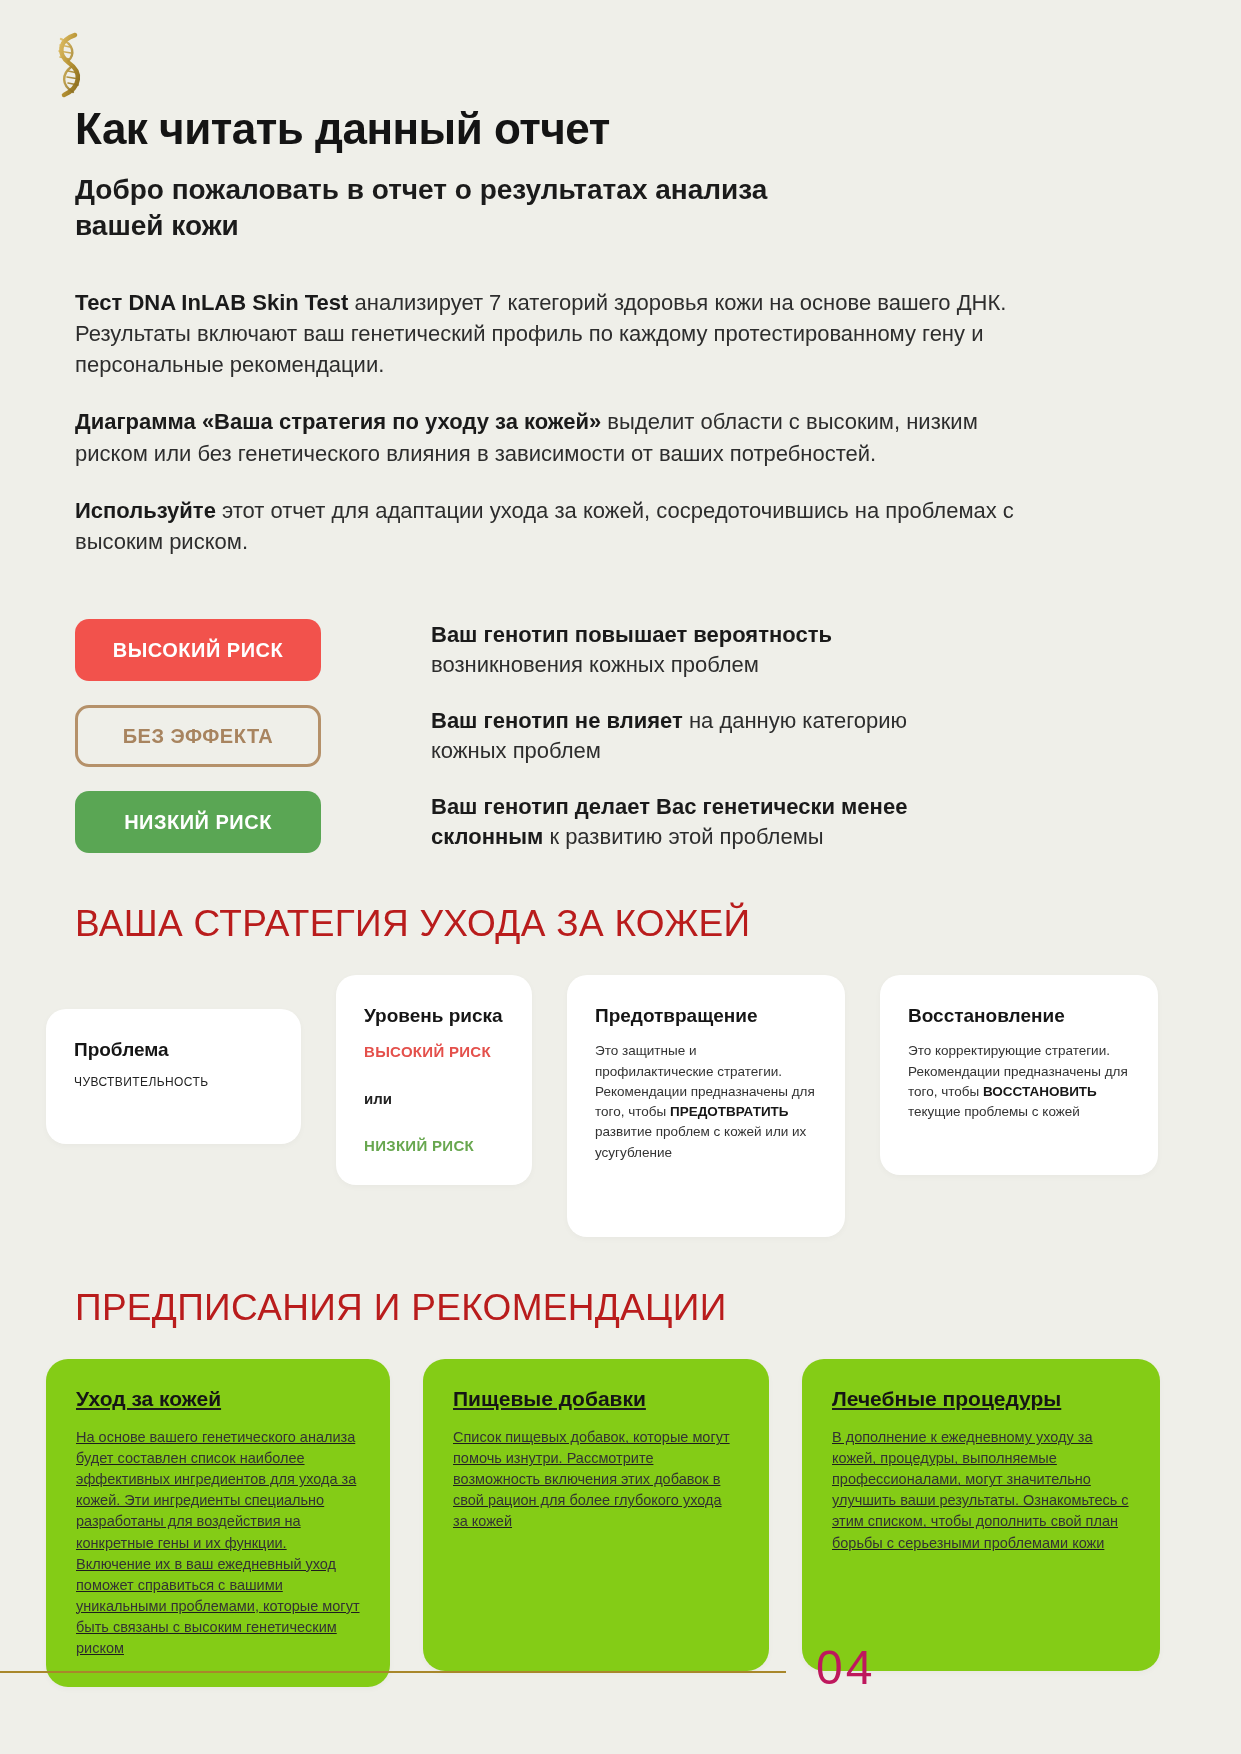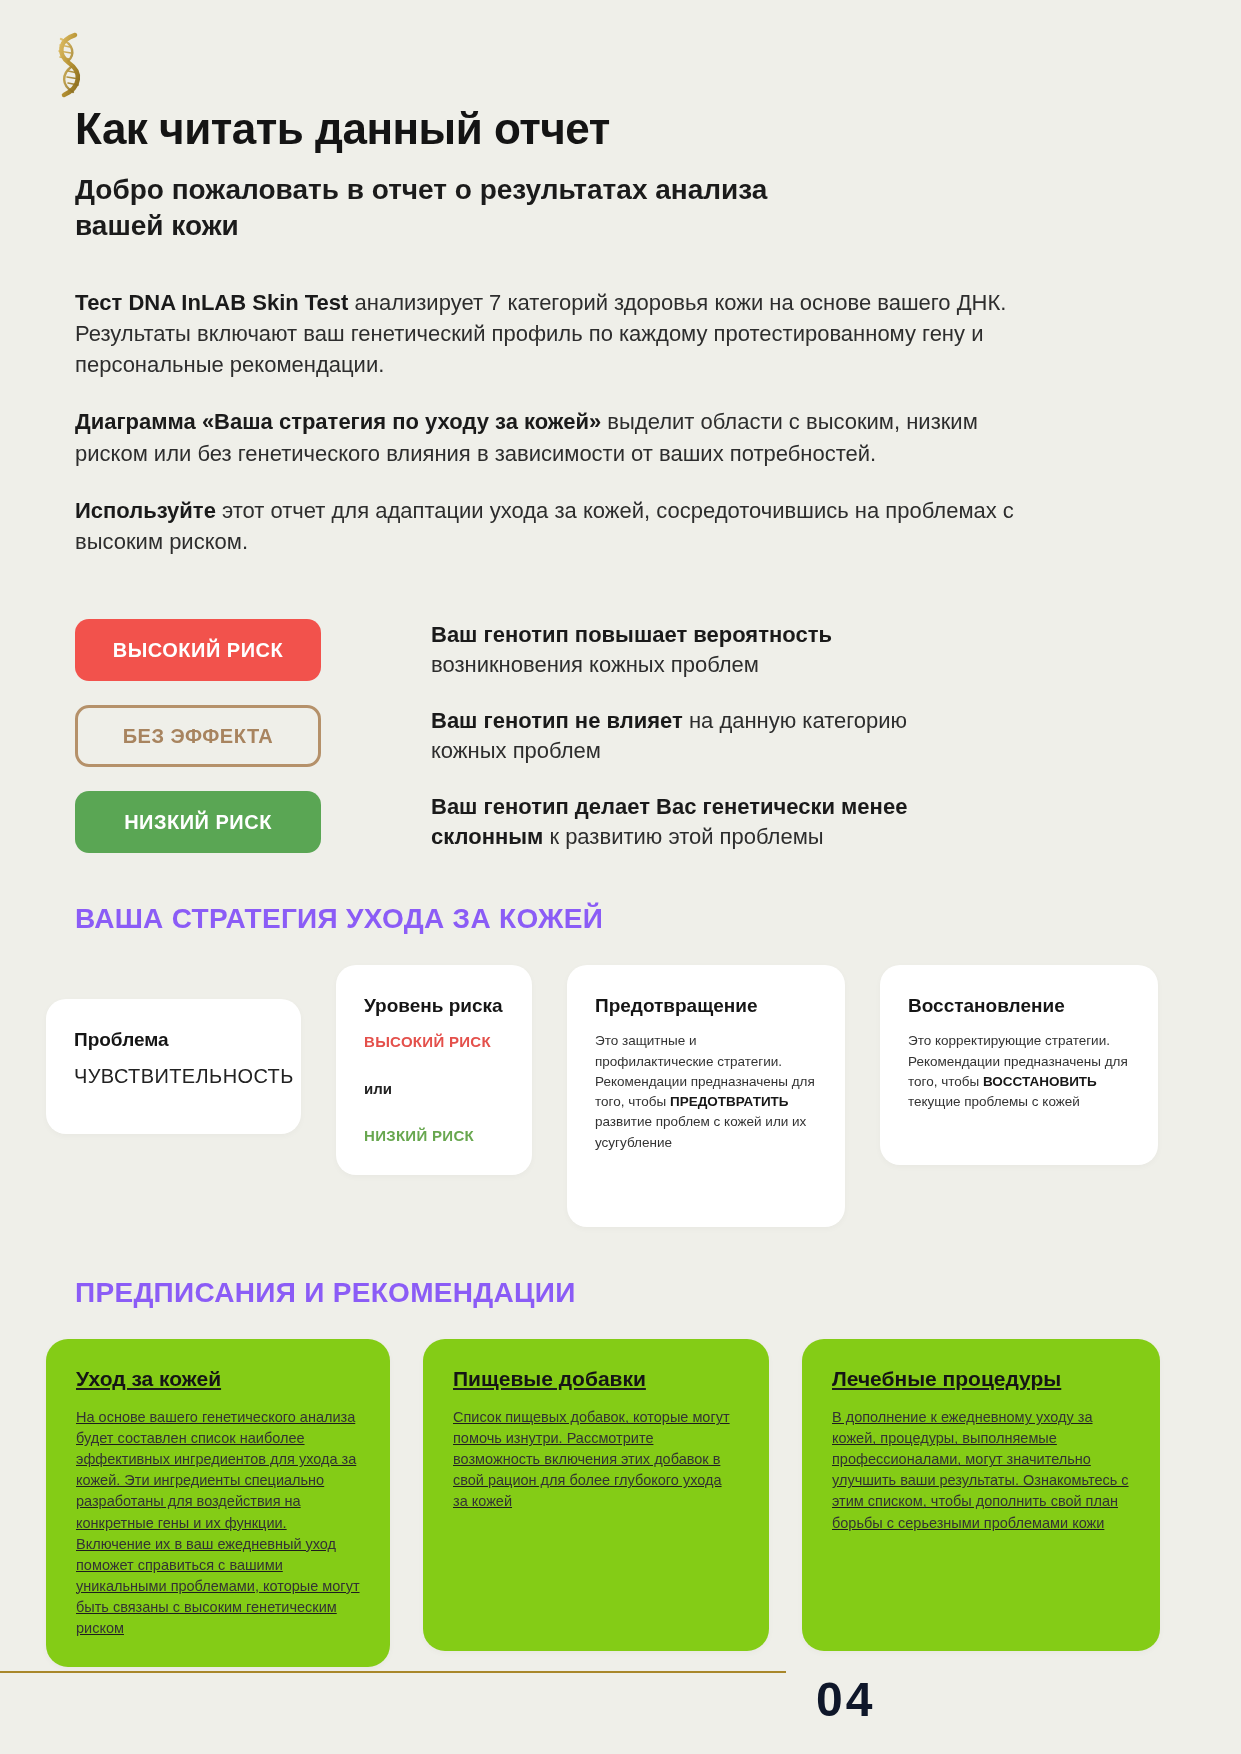--- a/index.html
+++ b/index.html
@@ -36,55 +36,55 @@
     font-size:20px;font-weight:700;letter-spacing:0.5px;
   }
   .badge-high{background:#f2524c;color:#ffffff;}
   .badge-none{background:transparent;border:3px solid #b5916a;color:#a8845f;}
   .badge-low{background:#5aa654;color:#ffffff;}
   .legend-desc{margin-left:110px;max-width:500px;font-size:22px;line-height:1.38;color:#2d2d2d;}
   .legend-desc b{font-weight:700;color:#1a1a1a;}
   
   .section-heading{
     margin:50px 0 0 0;
-    font-size:28px;font-weight:700;letter-spacing:0.3px;color:#8b5cf6;
+    font-size:37px;font-weight:400;letter-spacing:0.3px;color:#b91c1c;
   }
   
   .strategy-cards{display:flex;align-items:flex-start;gap:35px;margin:30px 0 0 46px;}
   .s-card{
     background:#ffffff;border-radius:20px;box-sizing:border-box;
     padding:30px 28px;box-shadow:0 2px 6px rgba(0,0,0,0.03);
   }
   .s-card h3{margin:0 0 14px 0;font-size:19px;font-weight:700;color:#151515;}
   .s-card-problem{width:255px;min-height:135px;margin-top:34px;}
   .s-card-risk{width:196px;min-height:210px;}
   .s-card-prevention{width:278px;min-height:262px;}
   .s-card-restoration{width:278px;min-height:200px;}
-  .s-problem-value{font-size:20px;letter-spacing:0.4px;color:#222;}
+  .s-problem-value{font-size:12px;letter-spacing:0.4px;color:#222;}
   .s-risk-high{margin-top:16px;font-size:15px;font-weight:700;letter-spacing:0.3px;color:#e4504b;}
   .s-risk-or{margin-top:30px;font-size:15px;font-weight:700;color:#222;}
   .s-risk-low{margin-top:30px;font-size:15px;font-weight:700;letter-spacing:0.3px;color:#68a74f;}
   .s-card-body{font-size:13.5px;line-height:1.5;color:#333;}
   .s-card-body b{font-weight:700;color:#171717;}
   
   .rec-cards{display:flex;align-items:flex-start;gap:33px;margin:30px 0 0 46px;}
   .r-card{
     background:#84cc16;border-radius:22px;box-sizing:border-box;
     padding:28px 30px;box-shadow:0 2px 6px rgba(0,0,0,0.03);text-decoration:underline;
   }
   .r-card h3{margin:0 0 16px 0;font-size:21px;font-weight:700;color:#151515;}
   .r-card p{margin:0;font-size:14.5px;line-height:1.45;color:#333;}
   .r-card-skincare{width:344px;min-height:322px;}
   .r-card-supplements{width:346px;min-height:312px;}
   .r-card-treatments{width:358px;min-height:312px;}
   
   .footer-line{position:absolute;left:0;top:1671px;width:786px;height:2px;background:#a8872b;}
   .page-number{
     position:absolute;left:816px;top:1640px;
-    font-size:48px;font-weight:700;letter-spacing:3px;color:#0f172a;margin-top:32px;
+    font-size:48px;font-weight:400;letter-spacing:3px;color:#be185d;
   }
 </style>
 </head>
 <body>
 
 <div class="page">
 
   <div class="logo">
     <svg viewBox="0 0 42 66" width="42" height="66" aria-hidden="true">
       <defs>

